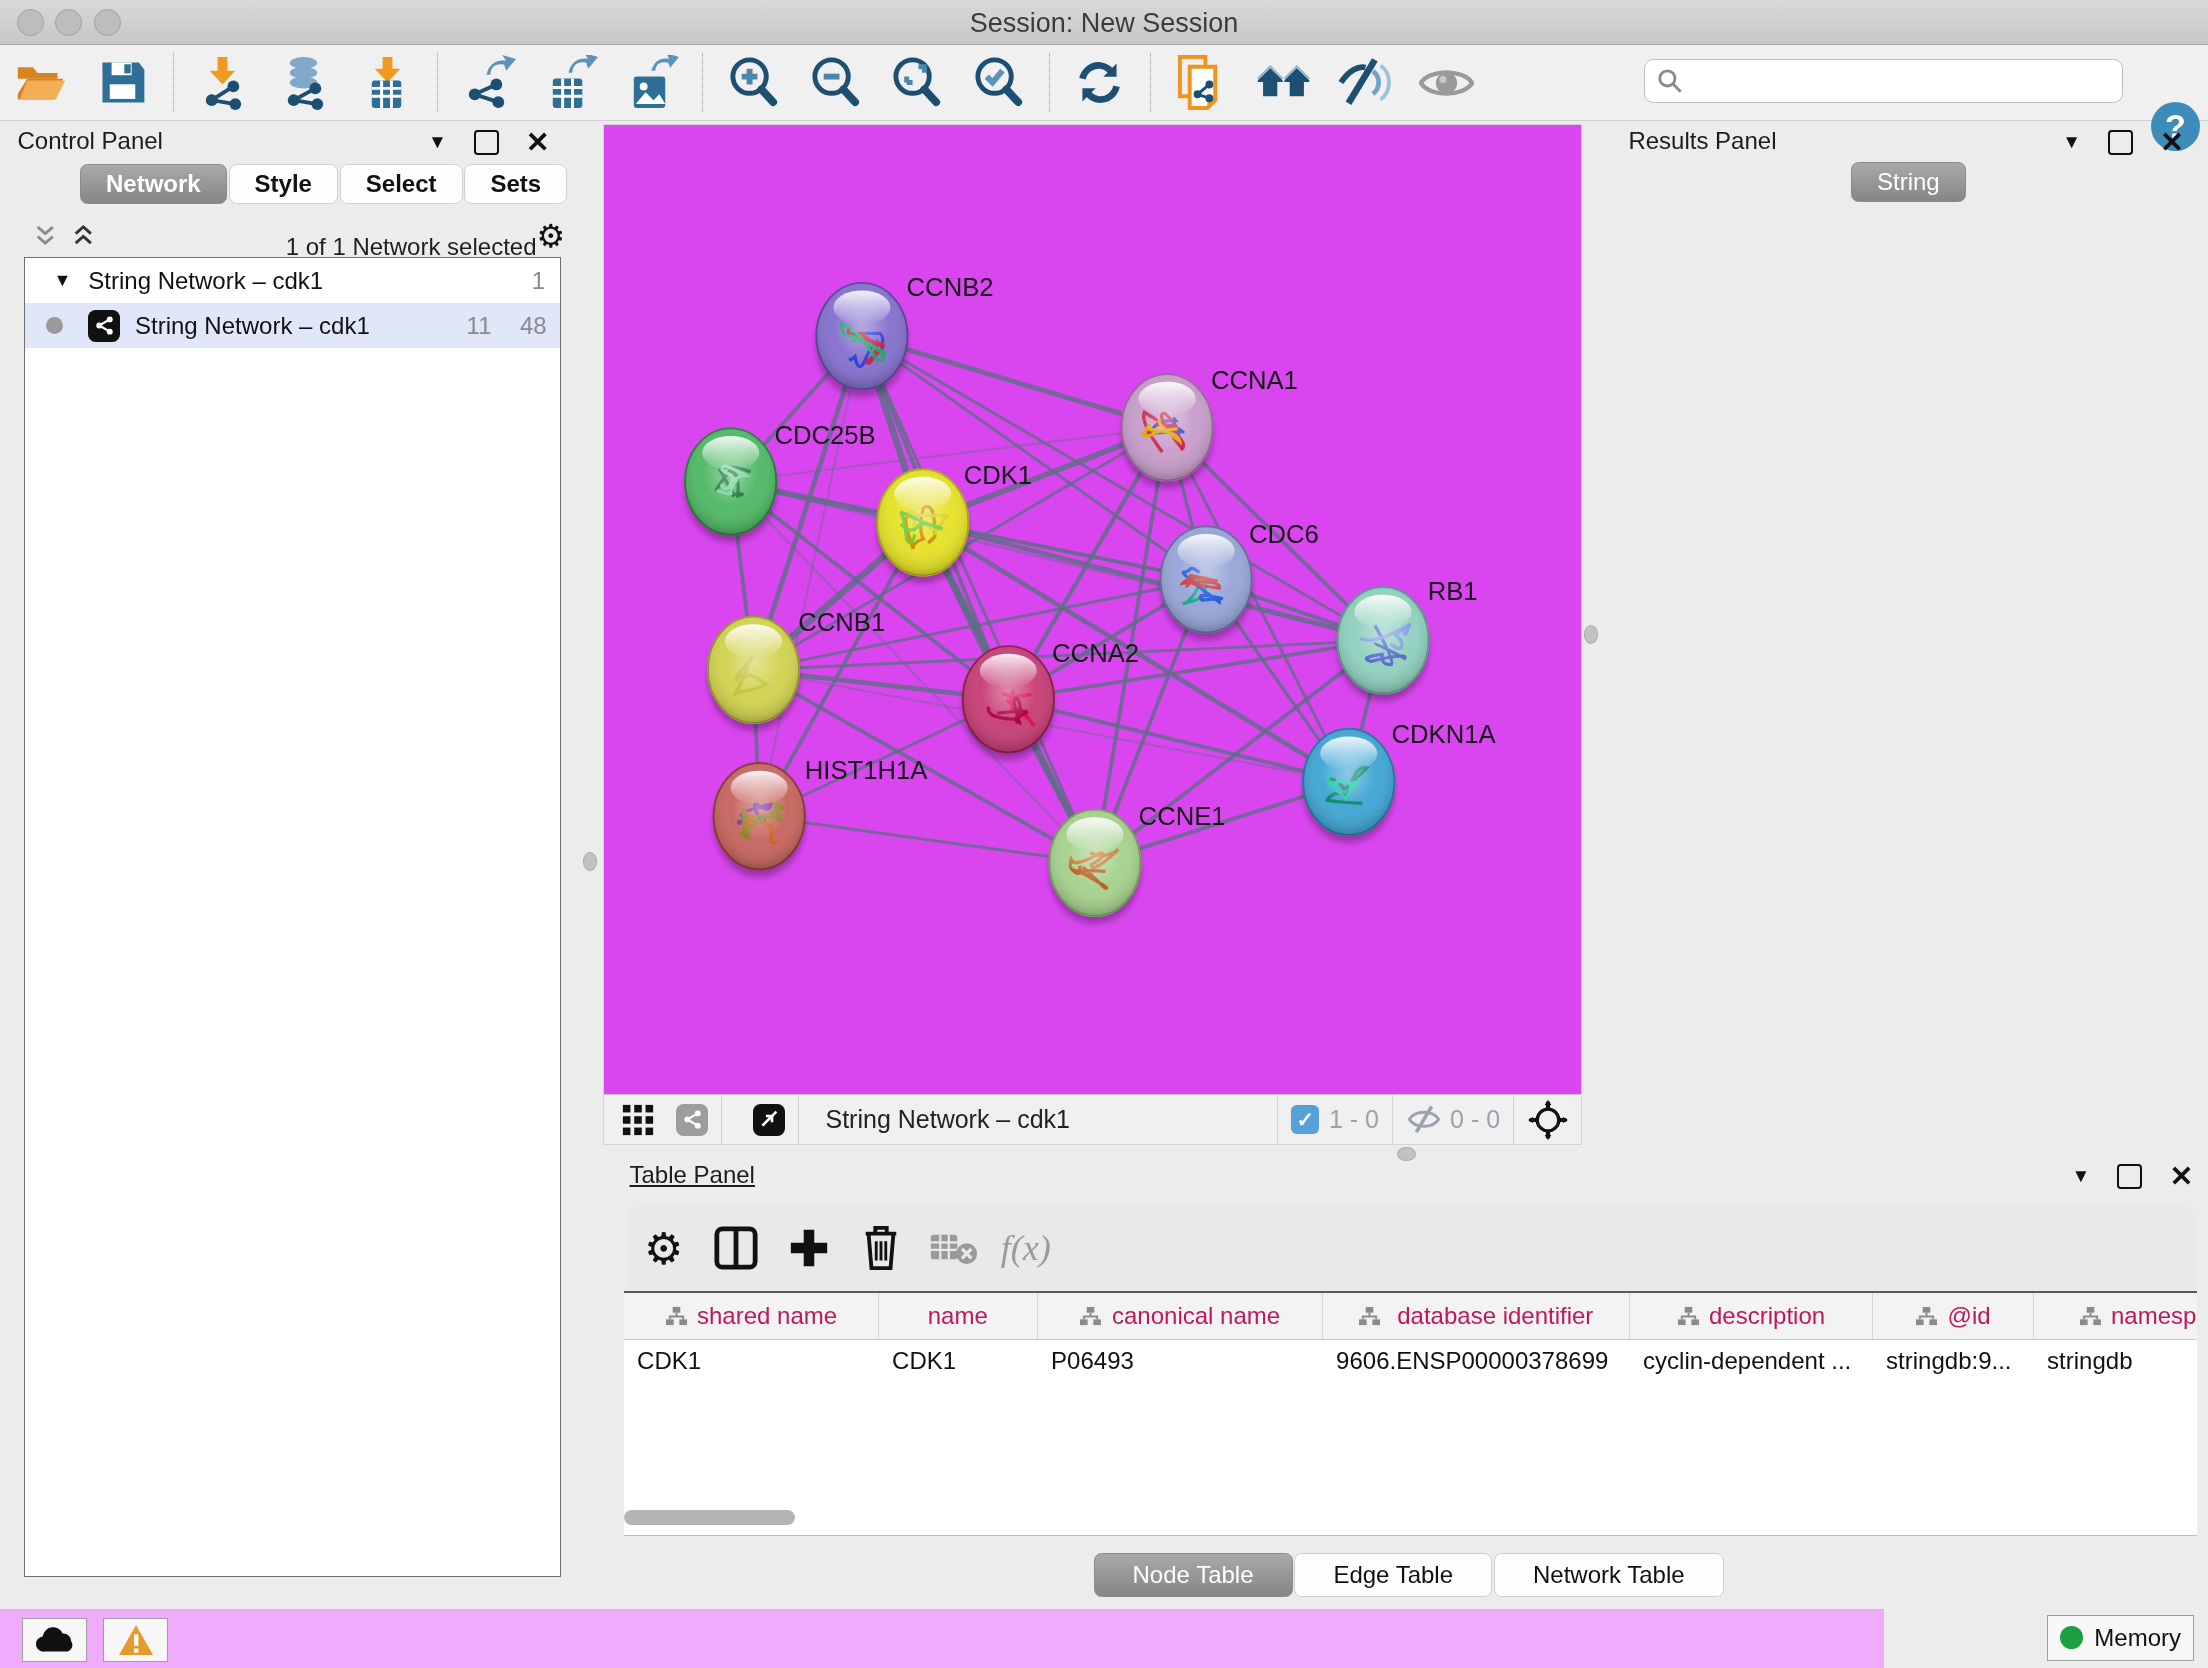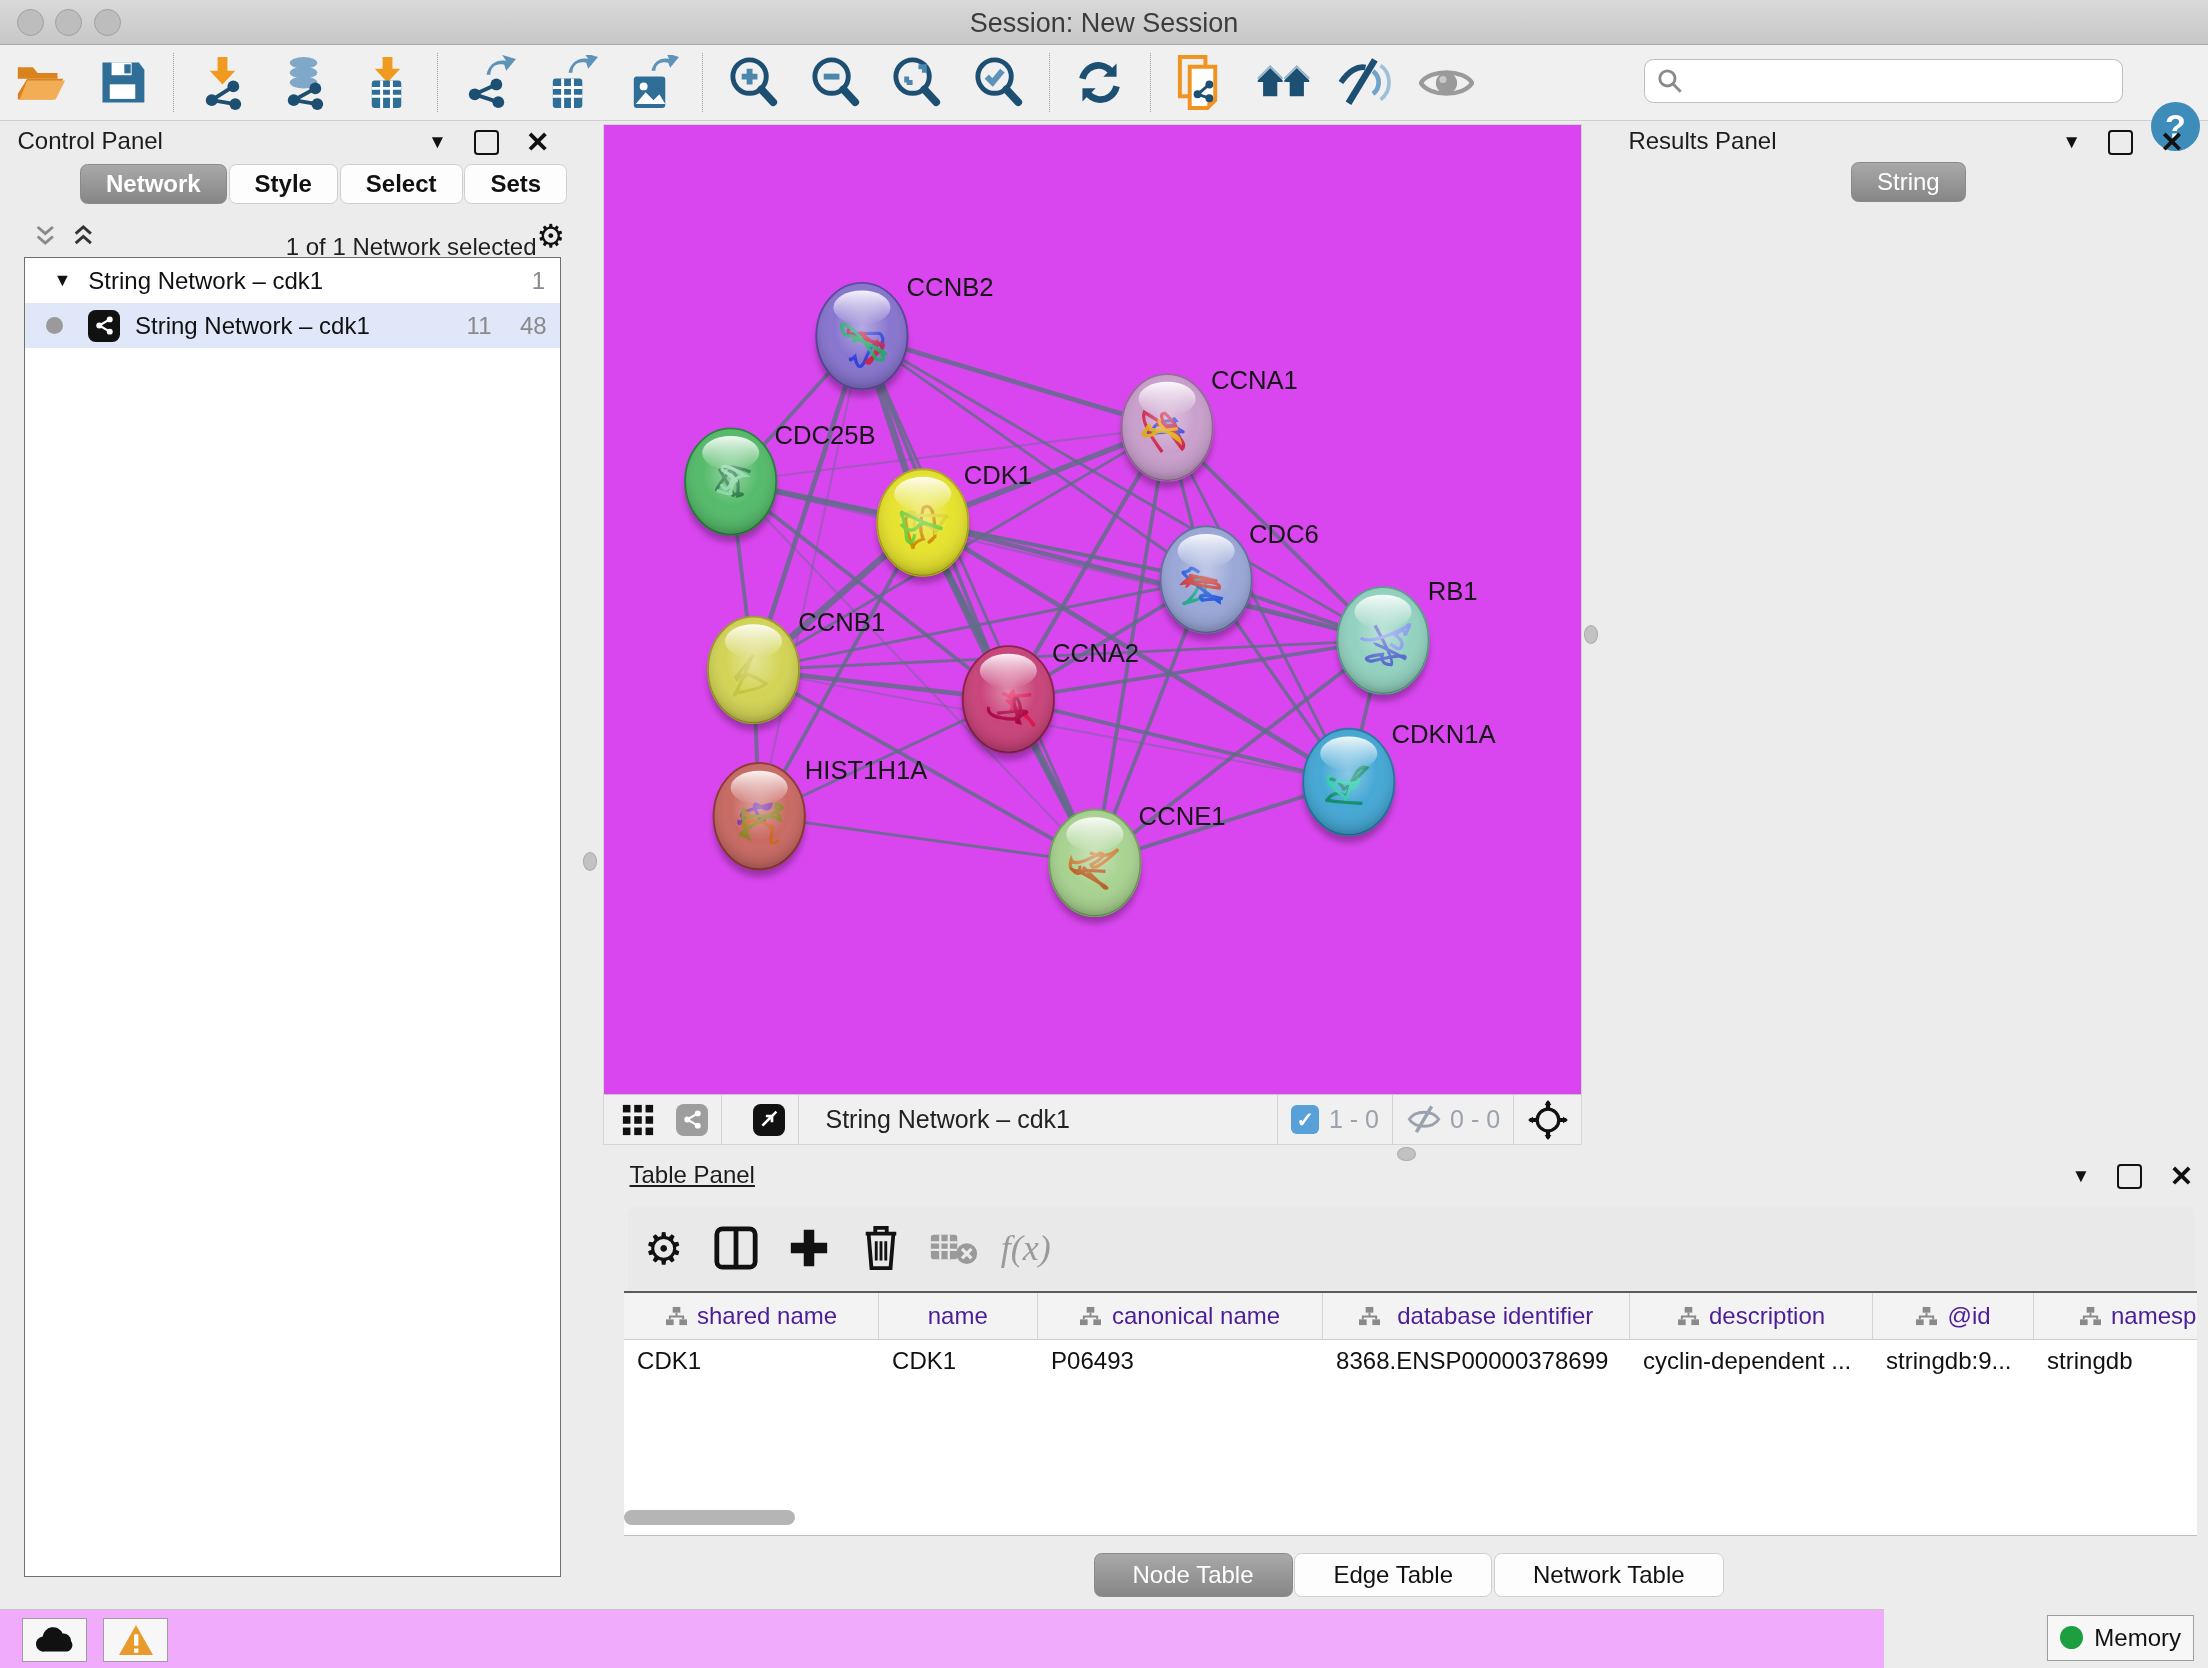--- a/index.html
+++ b/index.html
@@ -40,21 +40,21 @@
   .nbsep{width:0;height:100%;border-left:1px solid #d2d2d2;margin:0 13.3px;}
   .nbtitle{font-size:25px;color:#222;}
   .nbnum{font-size:25px;color:#9aa2ad;margin-left:9.5px;}
   .checkbox{width:28.5px;height:28.5px;border-radius:5.7px;background:#58a0d8;color:#fff;font-size:21px;display:flex;align-items:center;justify-content:center;font-weight:bold;}
   
   .tp-toolbar{position:absolute;left:7.6px;top:48px;width:1567px;height:84px;background:#e9e9e9;border-radius:9.5px 9.5px 0 0;display:flex;align-items:center;}
   .tpi{width:61px;height:57px;display:flex;align-items:center;justify-content:center;margin:0 5.7px;}
   .fx{font-family:"Liberation Serif",serif;font-style:italic;font-size:36px;color:#9a9a9a;}
   .tablebox{position:absolute;left:3.8px;top:133px;width:1573px;height:242px;background:#fff;border-top:2.9px solid #5a5a5a;border-bottom:1px solid #bdbdbd;overflow:hidden;}
   .thead{display:flex;height:46px;background:#f3f3f3;border-bottom:1.9px solid #cdcdcd;}
-  .th{display:flex;align-items:center;justify-content:center;gap:9.5px;font-size:24px;color:#4c1d95;border-right:1px solid #d6d6d6;box-sizing:border-box;flex:none;}
+  .th{display:flex;align-items:center;justify-content:center;gap:9.5px;font-size:24px;color:#be185d;border-right:1px solid #d6d6d6;box-sizing:border-box;flex:none;}
   .trow{display:flex;height:42px;}
   .td{display:flex;align-items:center;font-size:24px;color:#111;padding-left:13.3px;box-sizing:border-box;flex:none;white-space:nowrap;overflow:hidden;}
   .hscroll{position:absolute;left:3.8px;top:352px;width:171px;height:15px;border-radius:7.6px;background:#b5b5b5;}
   .tp-tabs{position:absolute;left:0;top:395px;width:1579px;display:flex;justify-content:center;}
   
   .statusbar{left:0;top:1609px;width:1884px;height:59px;background:#f0abfc;border-top:1.9px solid #c4c4c4;}
   .sbtn{position:absolute;top:7.6px;width:63px;height:42px;background:#f7f7f7;border:1.9px solid #9e9e9e;display:flex;align-items:center;justify-content:center;}
   .membtn{position:absolute;left:2047px;top:4.8px;width:145px;height:44px;background:#f7f7f7;border:1.9px solid #9e9e9e;display:flex;align-items:center;justify-content:center;gap:11.4px;font-size:24px;color:#111;}
   .memdot{width:23px;height:23px;border-radius:50%;background:#1d9e3f;}
   .splitdot{position:absolute;width:12.4px;height:17px;border-radius:50%;background:#c2c2c2;border:1px solid #ababab;}
@@ -653,21 +653,21 @@
             <path d="M12 7v4M5 14v-3h14v3" stroke="#8a8a8a" stroke-width="2" fill="none"></path>
           </svg>
           <span>namespace</span>
         </div>
       </div>
     <div id="tbody">
         <div class="trow">
           <div class="td" style="width: 255px;">CDK1</div>
           <div class="td" style="width: 159px;">CDK1</div>
           <div class="td" style="width: 285px;">P06493</div>
-          <div class="td" style="width: 307px;">8368.ENSP00000378699</div>
+          <div class="td" style="width: 307px;">9606.ENSP00000378699</div>
           <div class="td" style="width: 243px;">cyclin-dependent ...</div>
           <div class="td" style="width: 161px;">stringdb:9...</div>
           <div class="td" style="width: 247px;">stringdb</div>
         </div>
       </div>
   </div>
   <div class="hscroll"></div>
   <div class="tp-tabs">
     <div class="tab sel" style="height:42px;padding:0 38px;">Node Table</div>
     <div class="tab" style="height:42px;padding:0 38px;">Edge Table</div>

